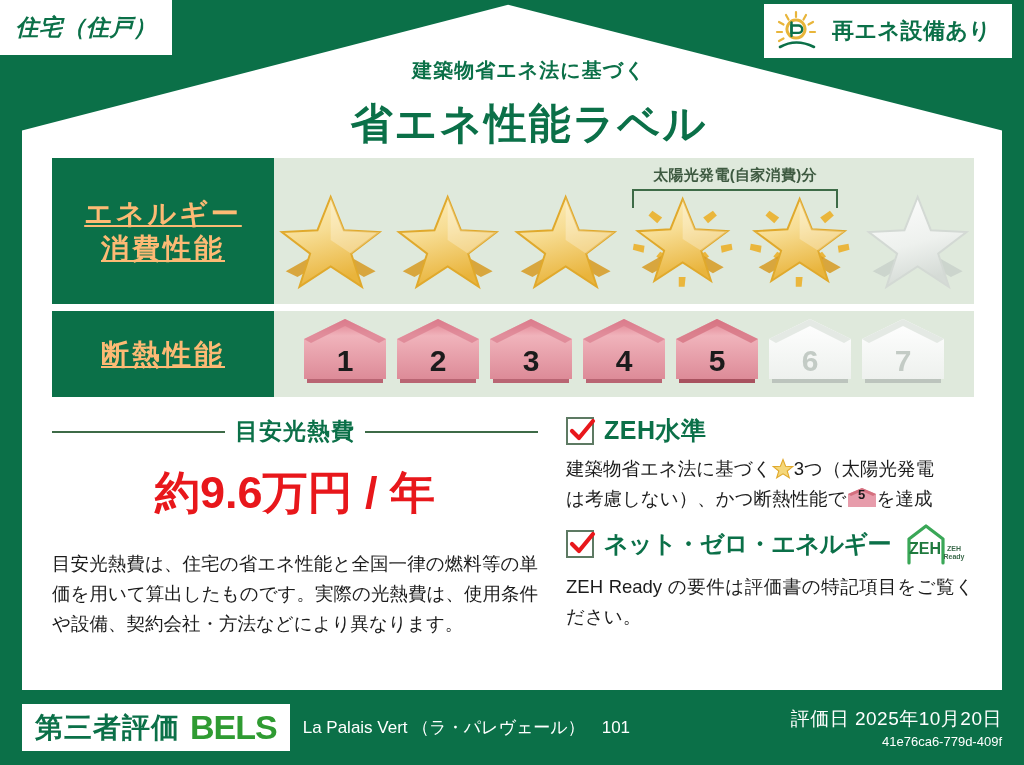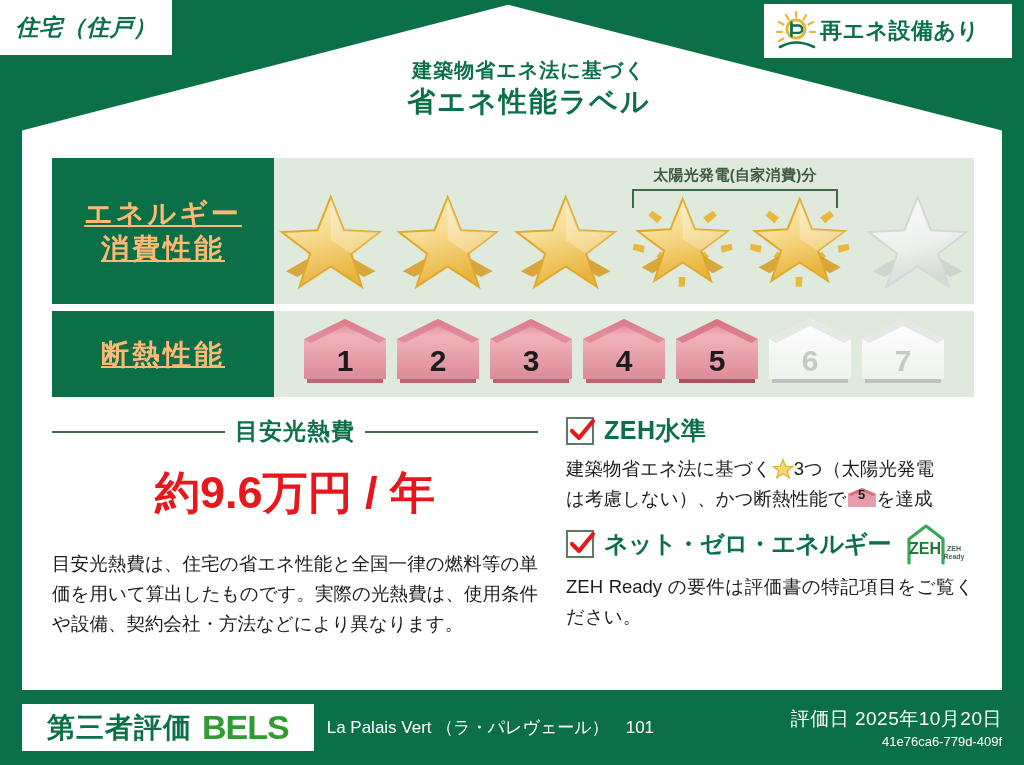--- a/index.html
+++ b/index.html
@@ -39,41 +39,41 @@
   .badge-dwelling span{
     font-size:23px; font-weight:700; color:#0b7048;
     letter-spacing:0.5px;
     font-style:italic;
   }
 
   .badge-renew{
     position:absolute; right:12px; top:4px;
     height:54px; min-width:248px;
     background:#ffffff;
-    display:flex; align-items:center; gap:0;
+    display:flex; align-items:center; gap:12px;
     padding:0 16px 0 10px;
     z-index:6;
   }
   .badge-renew .label{
     font-size:22px; font-weight:700; color:#0b7048; letter-spacing:0.5px;
   }
   .solar-icon{ width:46px; height:42px; flex:0 0 auto; }
 
   
   .title-wrap{
     position:absolute; left:0; right:0; top:58px;
     text-align:center; z-index:5;padding-left:34px;
   }
   .title-sub{
     font-size:20px; font-weight:700; color:#0b7048;
     letter-spacing:1px; line-height:1.2;
   }
   .title-main{
-    font-size:28px; font-weight:700; color:#0b7048;
-    letter-spacing:2px; line-height:1.25; margin-top:2px;
+    font-size:42px; font-weight:700; color:#0b7048;
+    letter-spacing:2px; line-height:1.25; margin-top:16px;
   }
 
   
   .perf{
     position:absolute; left:52px; top:158px;
     width:922px; z-index:5;
   }
   .perf-row{
     display:flex; align-items:stretch; width:100%;
     margin-bottom:7px;
@@ -218,21 +218,21 @@
   
   .footer{
     position:absolute; left:0; right:0; bottom:0; height:75px;
     background:#0b7048; z-index:7;
     display:flex; align-items:center;
   }
   .bels-box{
     margin-left:22px;
     background:#fff; height:47px;
     display:flex; align-items:center; gap:10px;
-    padding:0 25px;
+    padding:0 13px;
   }
   .bels-jp{ font-size:28px; font-weight:700; color:#0b7048; letter-spacing:1px; }
   .bels-en{ font-size:34px; font-weight:700; color:#2f9b32; letter-spacing:-1px; }
   .bldg-name{
     margin-left:13px;
     font-size:17px; color:#ffffff; letter-spacing:0px; white-space:nowrap;
   }
   .footer-right{
     margin-left:auto; margin-right:22px; text-align:right;
   }

